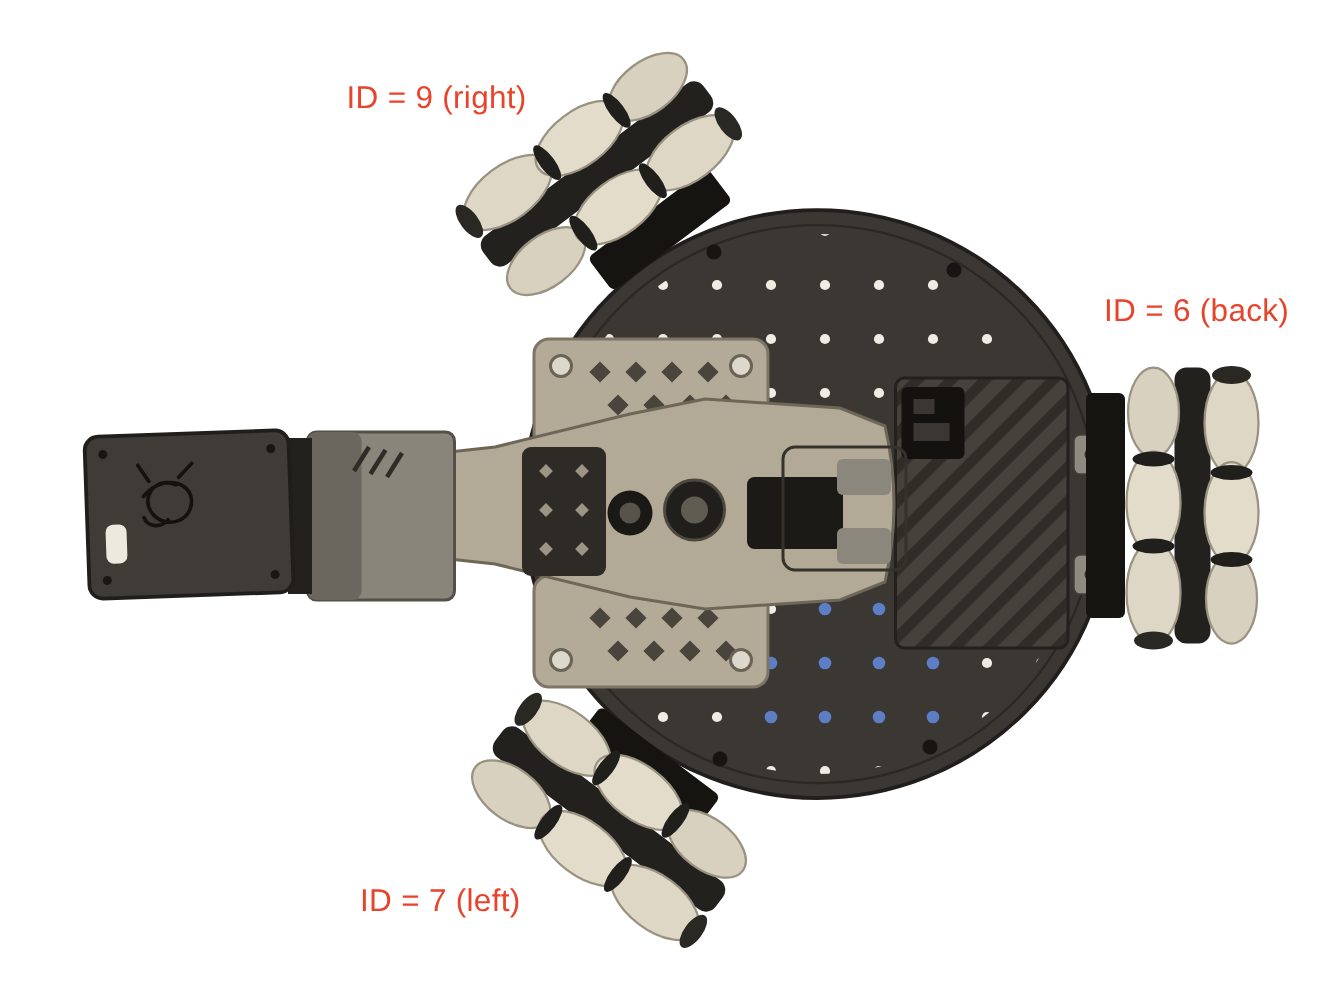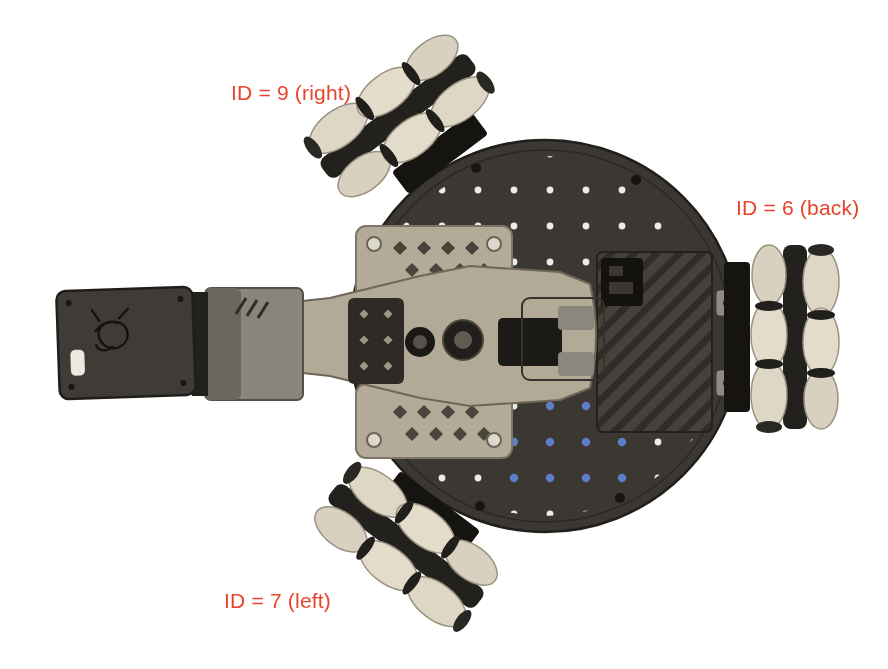--- a/index.html
+++ b/index.html
@@ -14,23 +14,23 @@
   svg.robot { position:absolute; left:0; top:0; }
   .annotation {
     position:absolute;
     font-size:21px;
     line-height:1.15;
     color:var(--annotation-color, #e8432b);
     letter-spacing:0.2px;
     white-space:nowrap;
     user-select:none;
   }
-  #label-9 { left:231px; top:54px;margin-top:27px; }
+  #label-9 { left:231px; top:54px; }
   #label-8 { left:736px; top:196px; }
-  #label-7 { left:224px; top:589px;text-align:center; }
+  #label-7 { left:240px; top:589px;text-align:center; }
 </style>
 </head>
 <body>
 
 <div class="canvas">
 
   <svg class="robot" width="888" height="669" viewBox="0 0 888 669">
     <defs>
       <pattern id="holes" width="36" height="36" patternUnits="userSpaceOnUse">
         <circle cx="10" cy="10" r="3.4" fill="#efece4"></circle>

